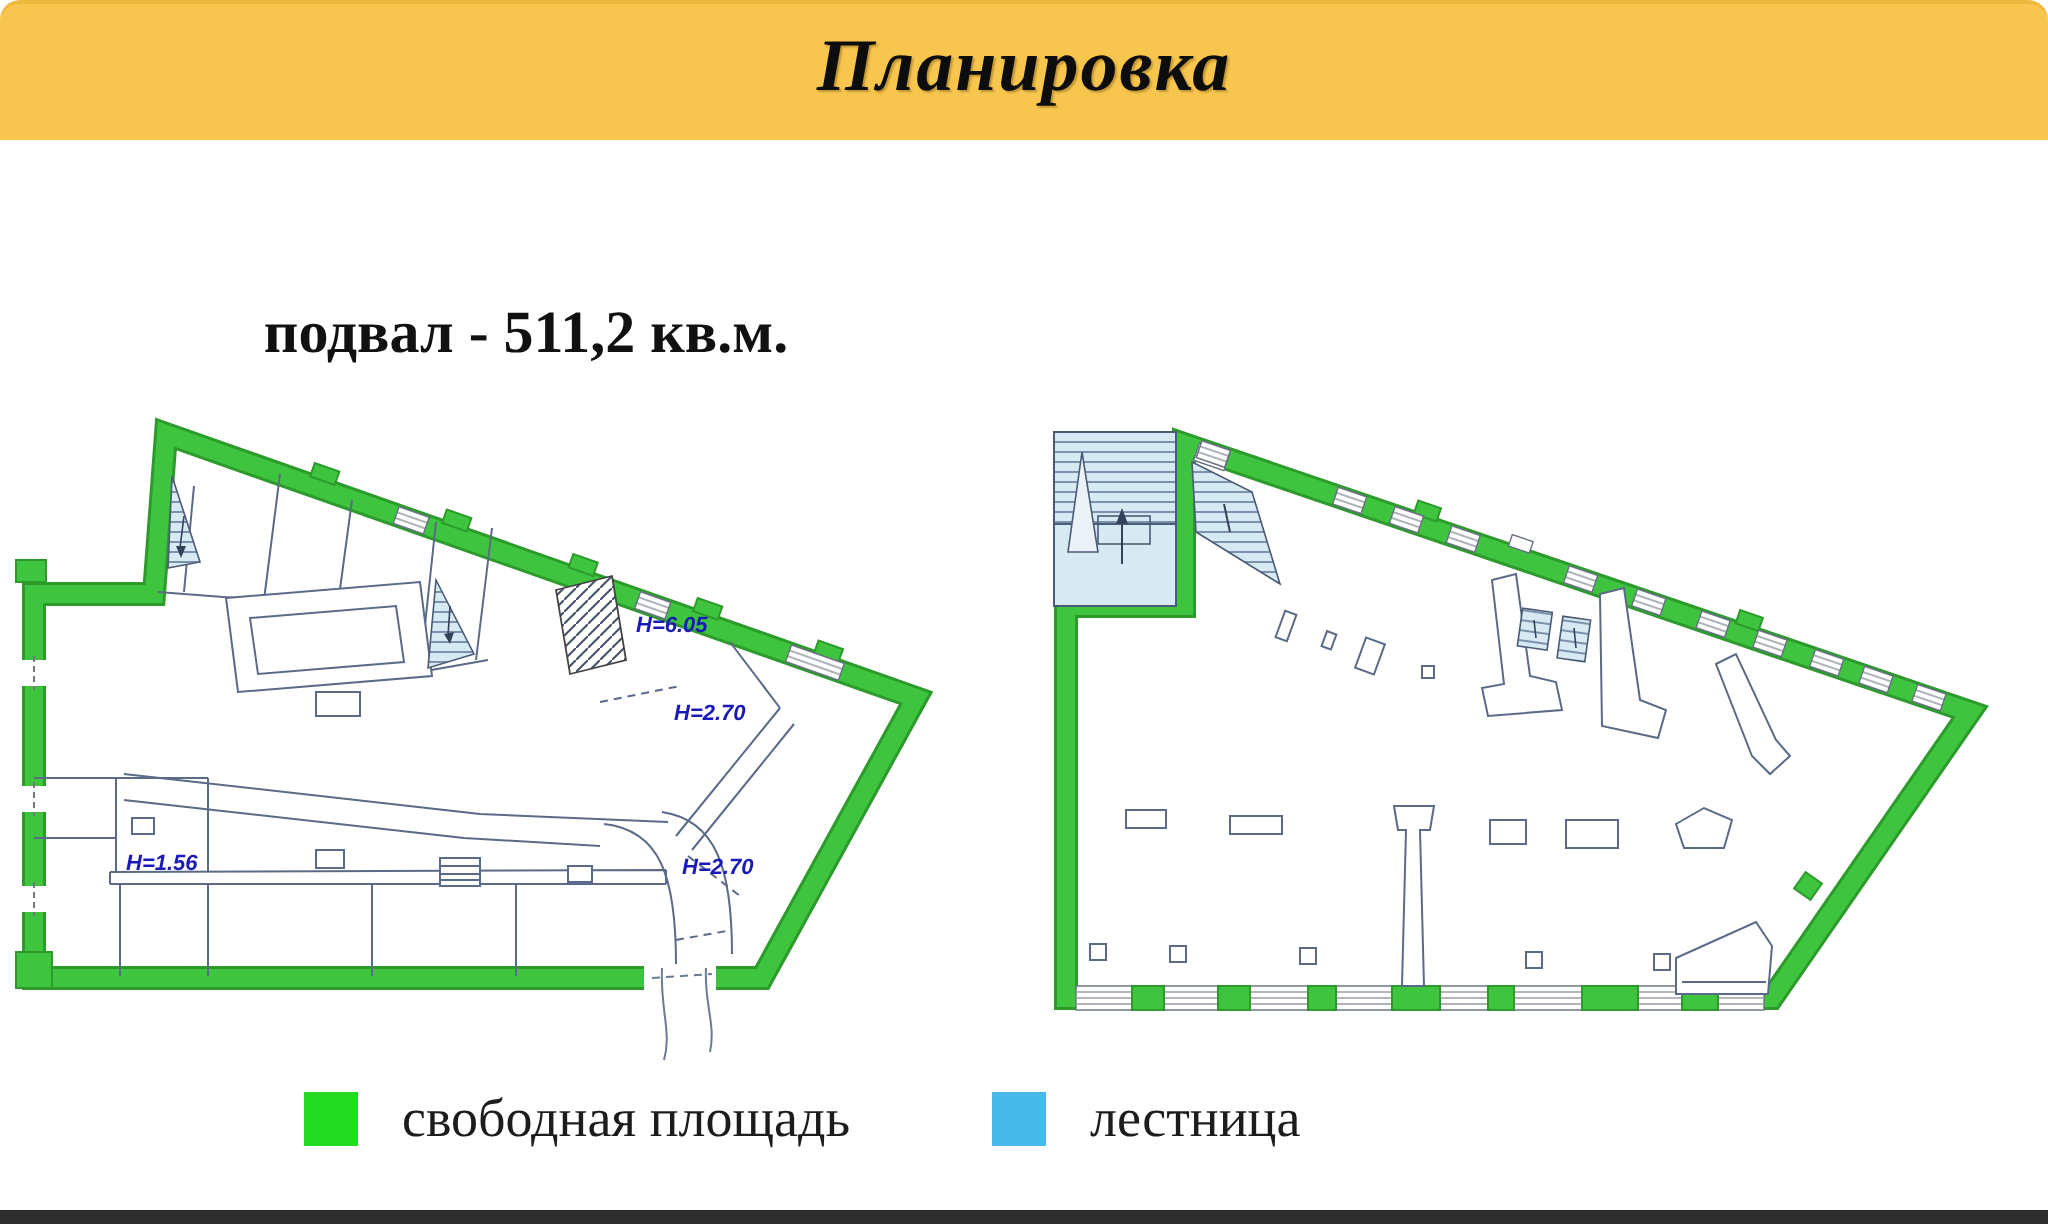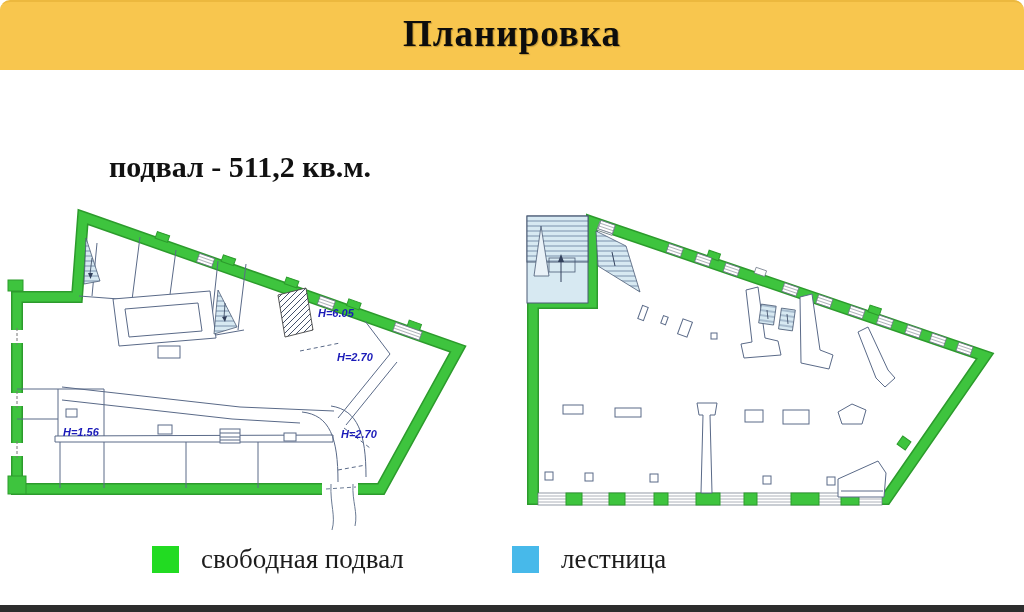--- a/index.html
+++ b/index.html
@@ -2,32 +2,32 @@
 <html><head>
 <meta charset="utf-8">
 <style>
   html,body{margin:0;padding:0;background:#fff;}
   .slide{position:relative;width:1024px;height:612px;background:#fff;overflow:hidden;
          font-family:"Liberation Serif","DejaVu Serif",serif;}
   .header{position:absolute;left:0;top:0;width:1024px;height:68px;
           background:#F8C64E;border-top:2px solid #ecb83e;
           border-radius:10px 10px 0 0;}
   .header h1{margin:0;text-align:center;line-height:64px;font-size:37px;font-weight:bold;
-             color:#0d0d0d;text-shadow:1px 1px 1px rgba(90,60,0,0.35);letter-spacing:1px;}
+             color:#0d0d0d;text-shadow:1px 1px 1px rgba(90,60,0,0.35);letter-spacing:1px;font-style:italic;}
   .plan-title{position:absolute;top:150px;width:480px;text-align:center;
-              font-size:30px;font-weight:bold;color:#111;}
+              font-size:30px;font-weight:bold;color:#111;padding-left:23px;}
   .plan-title.left{left:0;}
   .plan-title.right{left:512px;}
   .plans-svg{position:absolute;left:0;top:0;}
   .hlabel{position:absolute;font:italic bold 11px "Liberation Sans",sans-serif;
           color:#1A1AB8;white-space:nowrap;}
   .legend{position:absolute;left:0;top:544px;width:1024px;height:34px;}
   .legend-item{position:absolute;display:flex;align-items:center;gap:22px;}
   .legend-item.free{left:152px;}
-  .legend-item.stairs{left:512px;}
+  .legend-item.stairs{left:496px;}
   .swatch{width:27px;height:27px;display:inline-block;}
   .legend-label{font-size:27px;color:#1c1c1c;}
   .bottom-strip{position:absolute;left:0;bottom:0;width:1024px;height:7px;background:#2D2D2D;}
 </style>
 </head>
 <body>
 
 <div class="slide">
 
   <div class="header">
@@ -198,21 +198,21 @@
   </svg>
 
   <span class="hlabel" style="left:318px;top:307px">H=6.05</span>
   <span class="hlabel" style="left:337px;top:351px">H=2.70</span>
   <span class="hlabel" style="left:63px;top:426px">H=1.56</span>
   <span class="hlabel" style="left:341px;top:428px">H=2.70</span>
 
   <div class="legend">
     <div class="legend-item free">
       <span class="swatch" style="background-color: rgb(34, 219, 34);"></span>
-      <span class="legend-label">свободная подвал</span>
+      <span class="legend-label">свободная площадь</span>
     </div>
     <div class="legend-item stairs">
       <span class="swatch" style="background-color: rgb(71, 185, 234);"></span>
       <span class="legend-label">лестница</span>
     </div>
   </div>
 
   <div class="bottom-strip"></div>
 </div>
 

